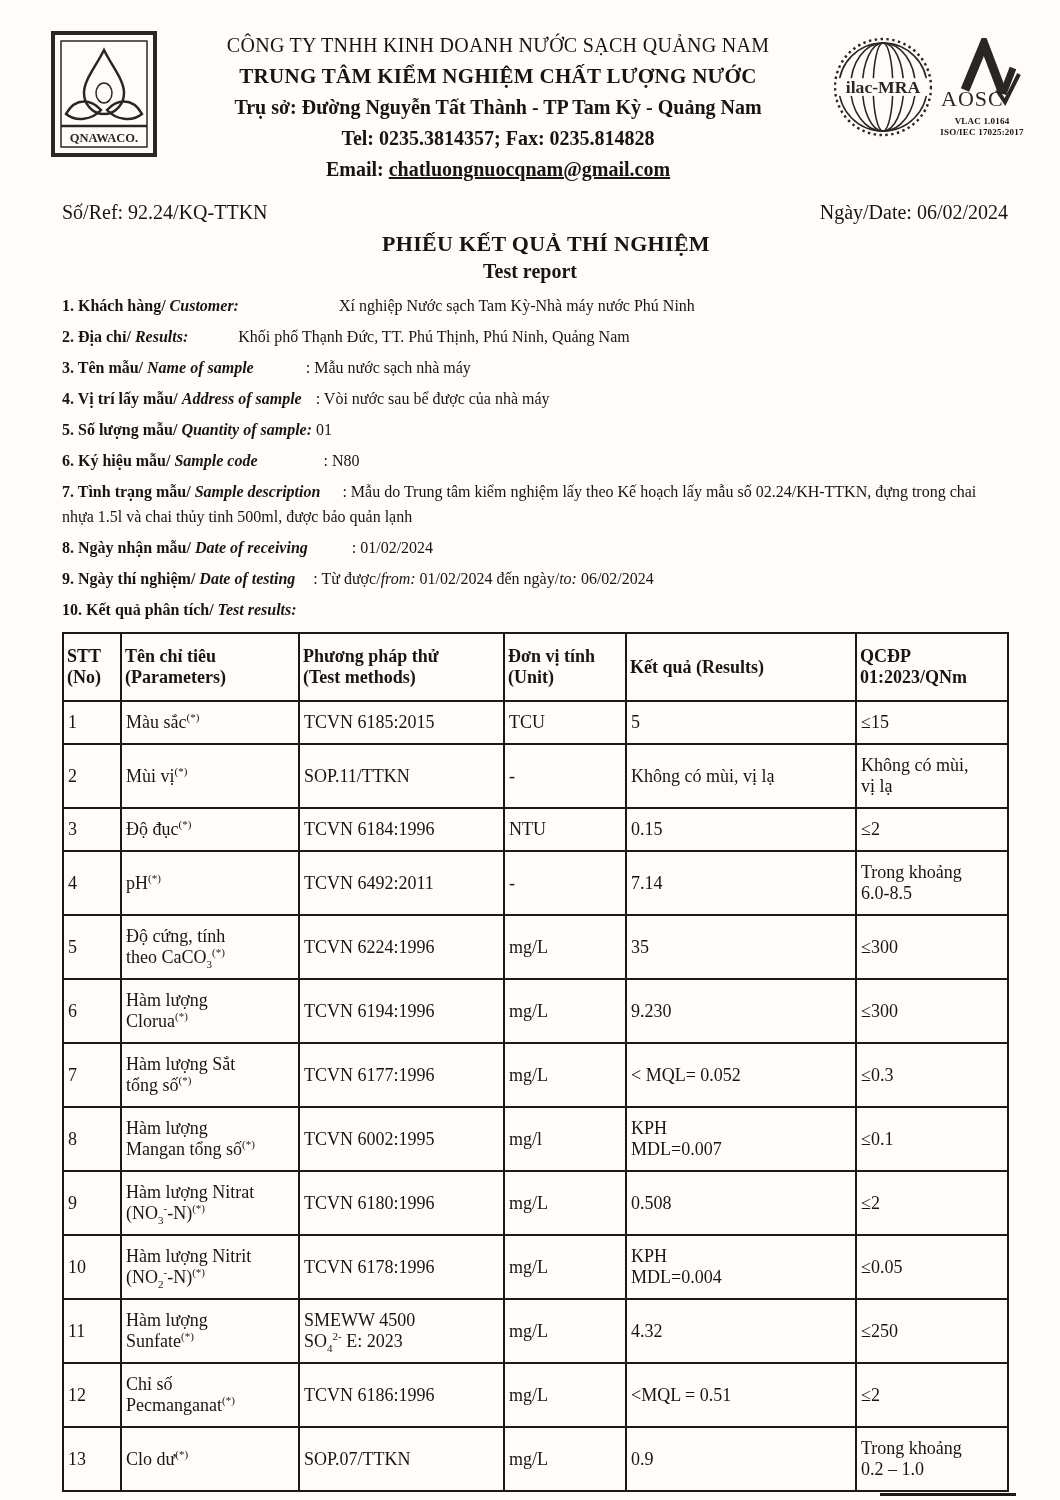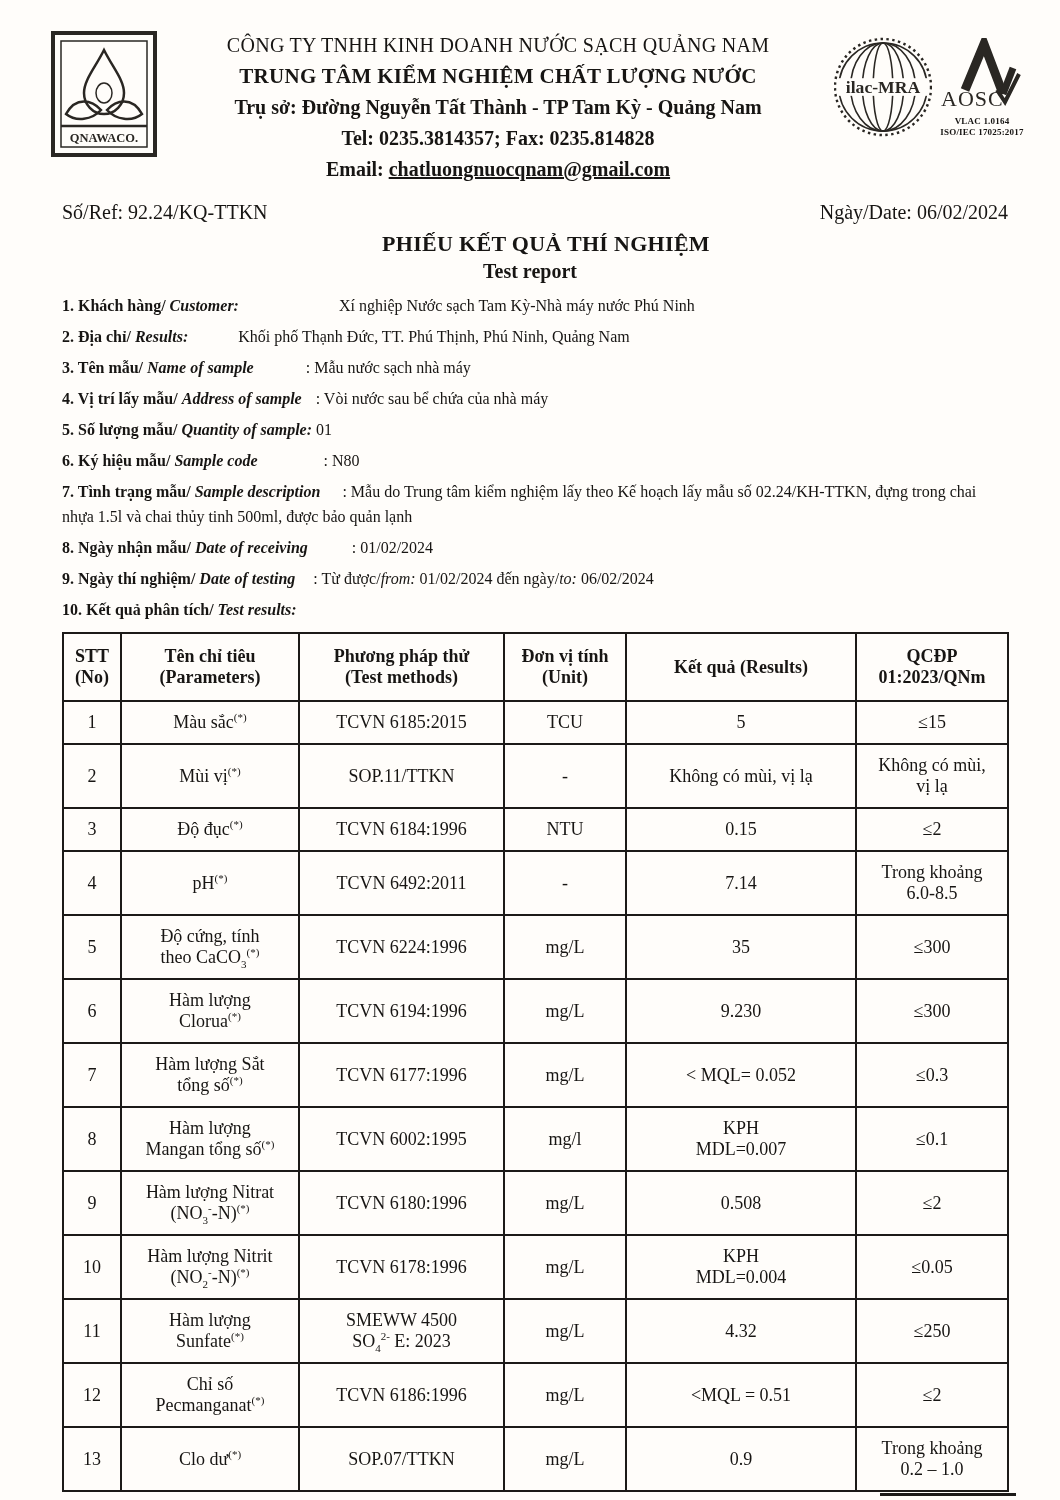--- a/index.html
+++ b/index.html
@@ -27,21 +27,21 @@
   
   .info { margin:10px 50px 0 62px; font-size:16px; }
   .info-line { margin-top:6px; line-height:25px; }
   .lv { font-weight:bold; }
   .le { font-weight:bold; font-style:italic; }
   .sp { display:inline-block; height:1px; }
   .sp1{width:92px}.sp2{width:42px}.sp3{width:44px}.sp4{width:6px}
   .sp6{width:58px}.sp7{width:14px}.sp8{width:36px}.sp9{width:10px}
   
   table { border-collapse:collapse; margin:10px 0 0 62px; width:945px;
-          text-align:center; font-size:18px; line-height:21px; table-layout:fixed;padding-left:38px; }
+          text-align:left; font-size:18px; line-height:21px; table-layout:fixed;padding-left:38px; }
   th, td { border:2px solid #1c1a18; padding:10px 4px; vertical-align:middle; overflow:hidden; }
   th { font-weight:bold; padding:12px 3px; }
   .sup { vertical-align:super; font-size:11px; line-height:0; }
   .sub { vertical-align:sub; font-size:11px; line-height:0; }
   .bottom-line { position:absolute; left:880px; top:1493px; width:136px; height:3px; background:#1c1a18; }
   svg text { font-family:"Liberation Serif", serif; }
 </style>
 </head>
 <body>
 
@@ -114,21 +114,21 @@
   <div class="info-line">
     <span class="lv">3. Tên mẫu/</span>
     <span class="le">Name of sample</span>
     <span class="sp sp3"></span>
     <span>: Mẫu nước sạch nhà máy</span>
   </div>
   <div class="info-line">
     <span class="lv">4. Vị trí lấy mẫu/</span>
     <span class="le">Address of sample</span>
     <span class="sp sp4"></span>
-    <span>: Vòi nước sau bể chứa của nhà máy</span>
+    <span>: Vòi nước sau bể được của nhà máy</span>
   </div>
   <div class="info-line">
     <span class="lv">5. Số lượng mẫu/</span>
     <span class="le">Quantity of sample:</span>
     <span>01</span>
   </div>
   <div class="info-line">
     <span class="lv">6. Ký hiệu mẫu/</span>
     <span class="le">Sample code</span>
     <span class="sp sp6"></span>

